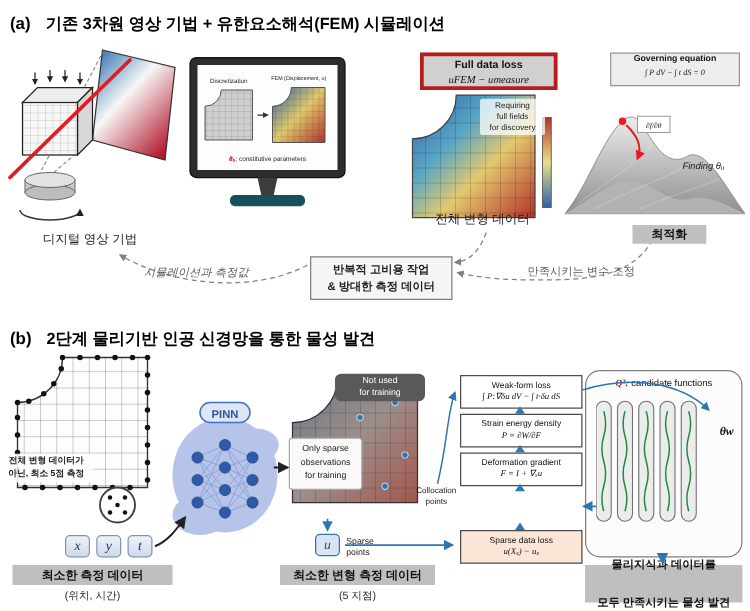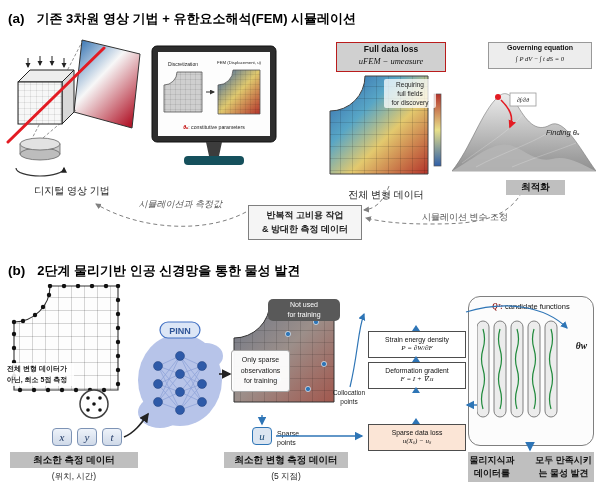--- a/index.html
+++ b/index.html
@@ -30,21 +30,21 @@
            text-align:center;padding:1px 2px;border-radius:2px;}
   .notused{background:#595959;border-radius:5px;color:#fff;font-size:7px;line-height:1.45;
            text-align:center;display:flex;flex-direction:column;justify-content:center;}
   .sparsenote{background:rgba(255,255,255,.95);border:1px solid #a6a6a6;border-radius:3px;
               font-size:7px;color:#1a1a1a;text-align:center;line-height:1.5;display:flex;
               flex-direction:column;justify-content:center;}
   .library{border:1.5px solid #7f7f7f;border-radius:12px;background:#fcfcfc;box-sizing:border-box;}
   .libtitle{font-size:7.5px;color:#111;text-align:center;white-space:nowrap;}
   .libtitle .qp{font-family:"Liberation Serif",serif;font-style:italic;font-weight:bold;color:#8b1a1a;}
   .theta{font-family:"Liberation Serif",serif;font-style:italic;font-weight:bold;font-size:9.5px;color:#111;}
-  .capR{flex-direction:row;line-height:1.5;font-size:9px;gap:17px;}
+  .capR{flex-direction:column;line-height:1.5;font-size:9px;gap:17px;}
 </style>
 </head>
 <body>
 
 <div id="fig">
 
   <div class="abs ptitle" style="left:8px;top:10px;">
     <span class="ptag">(a)</span><span>기존 3차원 영상 기법 + 유한요소해석(FEM) 시뮬레이션</span>
   </div>
 
@@ -122,21 +122,21 @@
     <text x="89" y="20" font-size="4.3" text-anchor="middle" fill="#222">FEM (Displacement, u)</text>
     <g>
       <path d="M 83,26 H 110 V 70 H 68 V 41 A 15 15 0 0 0 83,26 Z" fill="url(#gMini)" stroke="#555" stroke-width="0.8"></path>
       <path d="M 83,26 H 110 V 70 H 68 V 41 A 15 15 0 0 0 83,26 Z" fill="url(#pS)"></path>
     </g>
     <text x="64" y="85" font-size="5.2" text-anchor="middle"><tspan font-style="italic" font-weight="bold" fill="#c00000">θᵤ</tspan><tspan fill="#222">: constitutive parameters</tspan></text>
     <polygon points="56,98 72,98 69,112 59,112" fill="#3c3c3c"></polygon>
     <rect x="34" y="112" width="60" height="9" rx="4" fill="#15505c"></rect>
   </svg>
 
-  <div class="abs" style="left:336px;top:42px;width:110px;height:30px;background:#d0d0d0;border:1px solid #b91c1c;text-align:center;box-sizing:border-box;line-height:1.45;">
+  <div class="abs" style="left:336px;top:42px;width:110px;height:30px;background:#d0d0d0;border:3px solid #b91c1c;text-align:center;box-sizing:border-box;line-height:1.45;">
     <div style="font-size:8.5px;font-weight:bold;">Full data loss</div>
     <div class="mathserif" style="font-size:8.5px;">uFEM − umeasure</div>
   </div>
   <svg class="abs" style="left:328px;top:74px;" width="118" height="104" viewBox="0 0 118 104">
     <defs>
       <linearGradient id="gJet" x1="0" y1="0" x2="1" y2="1">
         <stop offset="0" stop-color="#2f5fa8"></stop>
           <stop offset="0.35" stop-color="#58a6c6"></stop>
           <stop offset="0.6" stop-color="#e3c96e"></stop>
           <stop offset="1" stop-color="#b3322a"></stop>
@@ -152,21 +152,21 @@
     </defs>
     <path d="M 37,2 H 100 V 100 H 2 V 37 A 35 35 0 0 0 37,2 Z" fill="url(#gJet)" stroke="#444" stroke-width="1"></path>
     <path d="M 37,2 H 100 V 100 H 2 V 37 A 35 35 0 0 0 37,2 Z" fill="url(#pA)"></path>
     <rect x="106" y="20" width="7" height="72" fill="url(#gBar)" stroke="#555" stroke-width="0.7"></rect>
   </svg>
   <div class="abs reqnote" style="left:384px;top:79px;width:48px;">
     <div>Requiring</div>
     <div>full fields</div>
     <div>for discovery</div>
   </div>
-  <div class="abs cap" style="left:336px;top:188px;width:100px;">전체 변형 데이터</div>
+  <div class="abs cap" style="left:336px;top:168px;width:100px;">전체 변형 데이터</div>
 
   <div class="abs" style="left:488px;top:42px;width:104px;height:27px;background:#ededed;border:1px solid #999;text-align:center;box-sizing:border-box;line-height:1.5;">
     <div style="font-size:7px;font-weight:bold;">Governing equation</div>
     <div class="mathserif" style="font-size:6.5px;">∫ P dV − ∫ t dS = 0</div>
   </div>
   <svg class="abs" style="left:452px;top:71px;" width="144" height="106" viewBox="0 0 144 106">
     <defs>
       <linearGradient id="gMt" x1="0" y1="0" x2="0" y2="1">
         <stop offset="0" stop-color="#ececec"></stop>
           <stop offset="1" stop-color="#8f8f8f"></stop>
@@ -179,28 +179,28 @@
     <path d="M 0,100 C 22,88 40,70 58,74 C 72,78 84,92 100,88 C 116,84 130,94 144,100 Z" fill="#b5b5b5" opacity="0.9"></path>
     <path d="M 10,92 C 40,70 60,58 70,44 M 24,96 C 50,82 76,74 96,62 M 60,96 C 84,86 104,80 124,72" stroke="#ffffff" stroke-width="0.6" opacity="0.35" fill="none"></path>
     <circle cx="46" cy="26" r="3" fill="#e31b23"></circle>
     <path d="M 49,29 C 58,38 62,46 58,56" fill="none" stroke="#e31b23" stroke-width="1.6" marker-end="url(#mred)"></path>
     <rect x="58" y="22" width="26" height="13" fill="#fff" stroke="#999" stroke-width="0.8"></rect>
     <text x="71" y="31" font-size="6" text-anchor="middle" font-family="Liberation Serif,serif" font-style="italic" fill="#111">∂f/∂θ</text>
     <text x="94" y="64" font-size="7.5" font-style="italic" fill="#1a1a1a">Finding θᵤ</text>
   </svg>
   <div class="abs graycap" style="left:506px;top:180px;width:59px;height:15px;">최적화</div>
 
-  <div class="abs note italic" style="left:92px;top:198px;width:130px;text-align:right;">
+  <div class="abs note italic" style="left:92px;top:212px;width:130px;">
     <div>시뮬레이션과 측정값</div>
   </div>
   <div class="abs costbox" style="left:248px;top:205px;width:112px;height:33px;">
     <div>반복적 고비용 작업</div>
     <div>&amp; 방대한 측정 데이터</div>
   </div>
-  <div class="abs note" style="left:406px;top:211px;width:118px;">시뮬레이션 변수 조정</div>
+  <div class="abs note" style="left:406px;top:211px;width:118px;">만족시키는 변수 조정</div>
 
   <div class="abs ptitle" style="left:8px;top:262px;">
     <span class="ptag">(b)</span><span>2단계 물리기반 인공 신경망을 통한 물성 발견</span>
   </div>
 
   <svg class="abs" style="left:6px;top:284px;" width="118" height="138" viewBox="0 0 118 138">
     <defs>
       <pattern id="pL" width="13" height="13" patternUnits="userSpaceOnUse">
         <path d="M13 0H0V13" fill="none" stroke="rgba(0,0,0,0.45)" stroke-width="0.7"></path>
       </pattern>
@@ -338,20 +338,24 @@
     <div>for training</div>
   </div>
   <div class="abs inputbox ubox" style="left:252px;top:427px;">u</div>
   <div class="abs tinynote" style="left:277px;top:429px;width:40px;">
     <div>Sparse</div>
     <div>points</div>
   </div>
   <div class="abs graycap" style="left:224px;top:452px;width:124px;height:16px;">최소한 변형 측정 데이터</div>
   <div class="abs subcap" style="left:224px;top:471px;width:124px;">(5 지점)</div>
 
+  <div class="abs lossbox" style="left:368px;top:300px;width:96px;height:25px;">
+    <div class="t">Weak-form loss</div>
+    <div class="f">∫ P:∇δu dV − ∫ t·δu dS</div>
+  </div>
   <div class="abs lossbox" style="left:368px;top:331px;width:96px;height:25px;">
     <div class="t">Strain energy density</div>
     <div class="f">P = ∂W/∂F</div>
   </div>
   <div class="abs lossbox" style="left:368px;top:362px;width:96px;height:25px;">
     <div class="t">Deformation gradient</div>
     <div class="f">F = I + ∇ₓu</div>
   </div>
   <div class="abs lossbox" style="left:368px;top:424px;width:96px;height:25px;background:#fbe5d6;">
     <div class="t">Sparse data loss</div>

